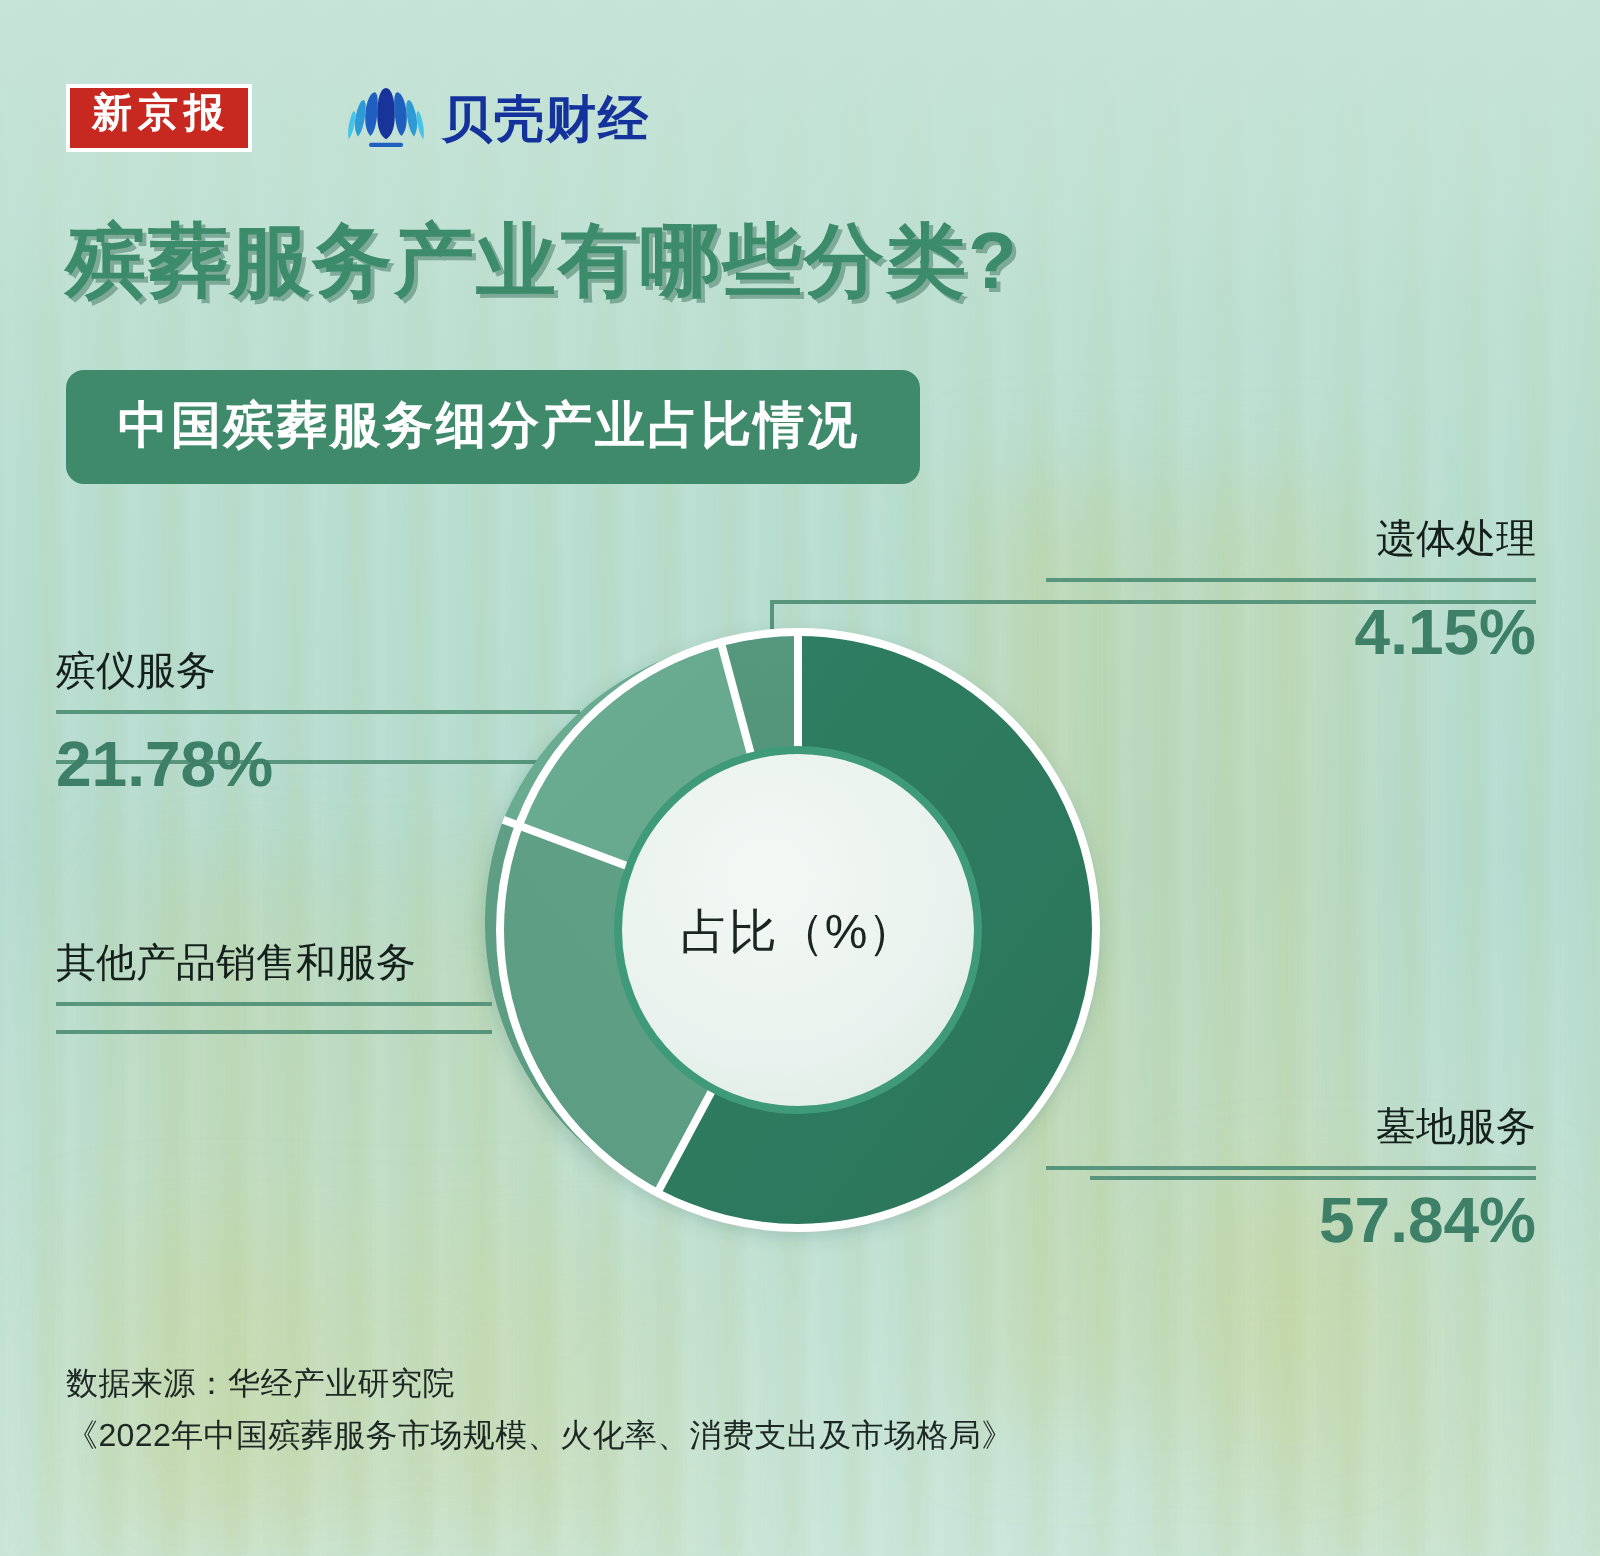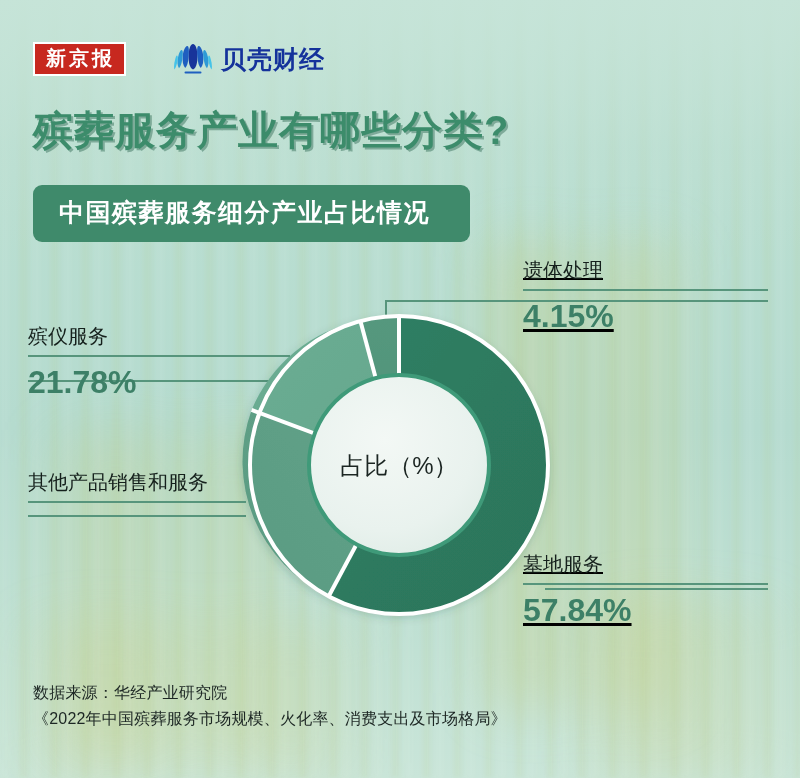--- a/index.html
+++ b/index.html
@@ -49,21 +49,21 @@
   .blob-c { left: 560px; top: 600px; width: 250px; height: 180px;
     background: linear-gradient(90deg, rgba(204,206,124,0) 0%, rgba(201,205,121,.5) 35%, rgba(204,207,125,.3) 70%, rgba(204,207,125,0) 100%); }
   .blob-d { left: 0px; top: 620px; width: 380px; height: 160px;
     background: linear-gradient(90deg, rgba(206,209,130,0) 0%, rgba(203,207,126,.45) 25%, rgba(206,209,130,.2) 55%, rgba(203,207,126,.42) 80%, rgba(206,209,130,0) 100%); }
   .bg-soft-top {
     position: absolute; left:0; right:0; top:0; height: 250px;
     background: linear-gradient(180deg, rgba(198,228,216,.95) 0%, rgba(190,223,210,.45) 60%, rgba(190,223,210,0) 100%);
   }
 
   
-  .logo-row { position: absolute; left: 33px; top: 42px; display: flex; align-items: center; }
+  .logo-row { position: absolute; left: 33px; top: 42px; display: flex; align-items: center; font-family: Liberation Mono, monospace; }
   .xjb-box {
     background: #c7281f;
     color: #ffffff;
     font-size: 20px;
     font-weight: bold;
     letter-spacing: 3px;
     padding: 3px 9px 4px 11px;
     line-height: 1.15;
     border: 2px solid #ffffff;
     box-sizing: border-box;
@@ -87,21 +87,21 @@
     letter-spacing: 1px;
     color: #3c8c6b;
     text-shadow: 2px 2px 0 rgba(46,105,82,.45);
     white-space: nowrap;
   }
   .subtitle-bar {
     position: absolute;
     left: 33px; top: 185px;
     background: #3f8a6b;
     border-radius: 9px;
-    padding: 11px 40px 13px 26px;
+    padding: 11px 30px 13px 26px;
   }
   .subtitle-bar .txt {
     color: #ffffff;
     font-size: 25px;
     font-weight: bold;
     letter-spacing: 1.5px;
     white-space: nowrap;
   }
 
   
@@ -121,21 +121,21 @@
     background: #57957c;
     margin: 7px 0 6px 0;
   }
   .callout .pct {
     font-size: 32px;
     font-weight: bold;
     color: #3d8067;
     white-space: nowrap;
     line-height: 1.2;
   }
-  .callout.right { text-align: left; text-decoration: underline; }
+  .callout.right { text-align: right; }
   .callout.left  { text-align: left; }
 
   .c-body   { left: 523px; top: 258px; width: 245px; }
   .c-body .rule { width: 245px; }
   .c-grave  { left: 523px; top: 552px; width: 245px; }
   .c-grave .rule { width: 245px; }
   .c-funeral{ left: 28px;  top: 324px; width: 262px; }
   .c-funeral .rule { width: 262px; }
   .c-other  { left: 28px;  top: 470px; width: 218px; }
   .c-other .rule { width: 218px; }

